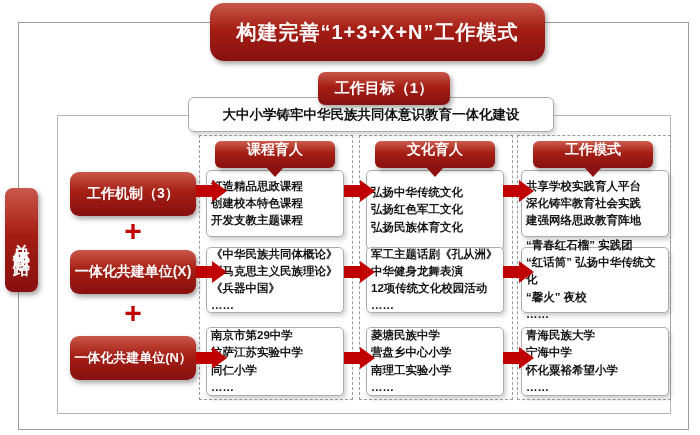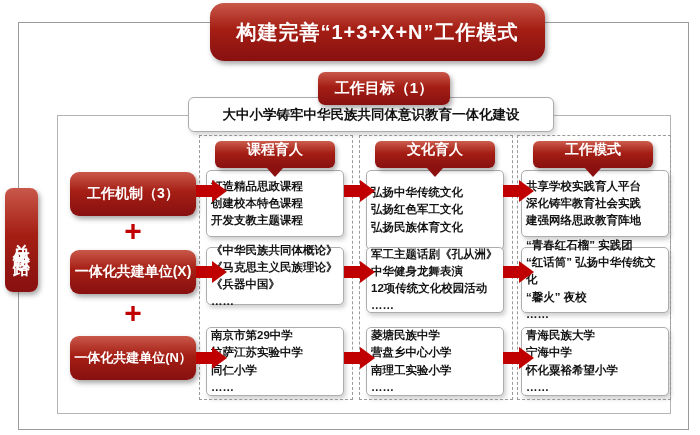--- a/index.html
+++ b/index.html
@@ -120,21 +120,21 @@
     <span>弘扬中华传统文化
 弘扬红色军工文化
 弘扬民族体育文化</span>
   </div>
   <div class="cell" style="left:521px;top:170px;width:148px;height:67px;">
     <span>共享学校实践育人平台
 深化铸牢教育社会实践
 建强网络思政教育阵地</span>
   </div>
 
-  <div class="cell" style="left:206px;top:247px;width:138px;height:58px;">
+  <div class="cell" style="left:206px;top:247px;width:138px;height:66px;">
     <span>《中华民族共同体概论》
 《马克思主义民族理论》
 《兵器中国》
 ……</span>
   </div>
   <div class="cell" style="left:366px;top:247px;width:138px;height:66px;">
     <span>军工主题话剧《孔从洲》
 中华健身龙舞表演
 12项传统文化校园活动
 ……</span>

